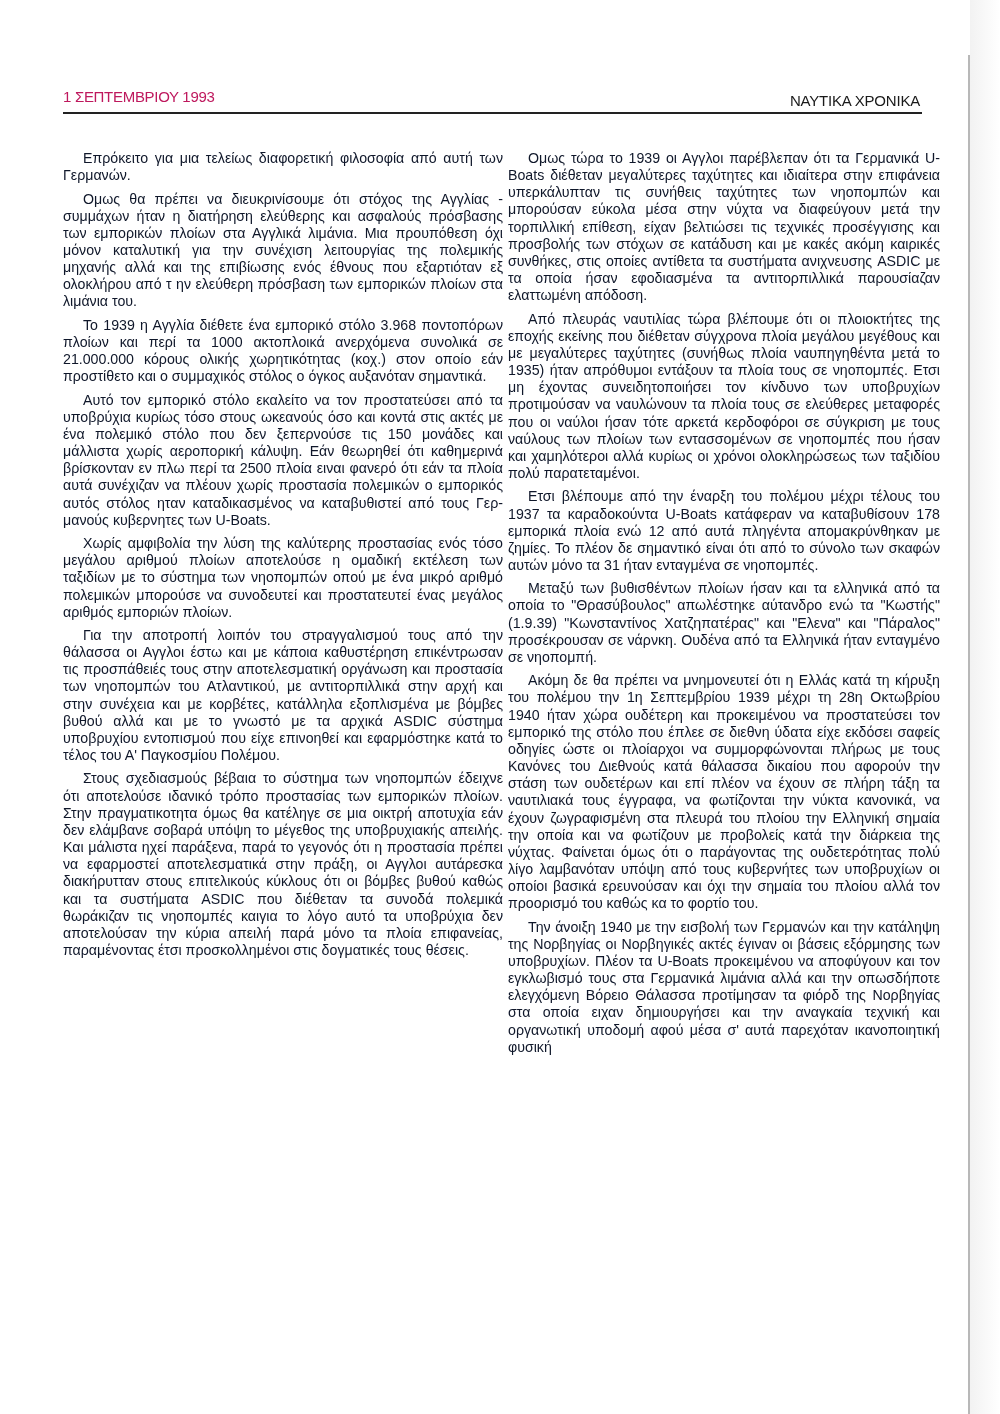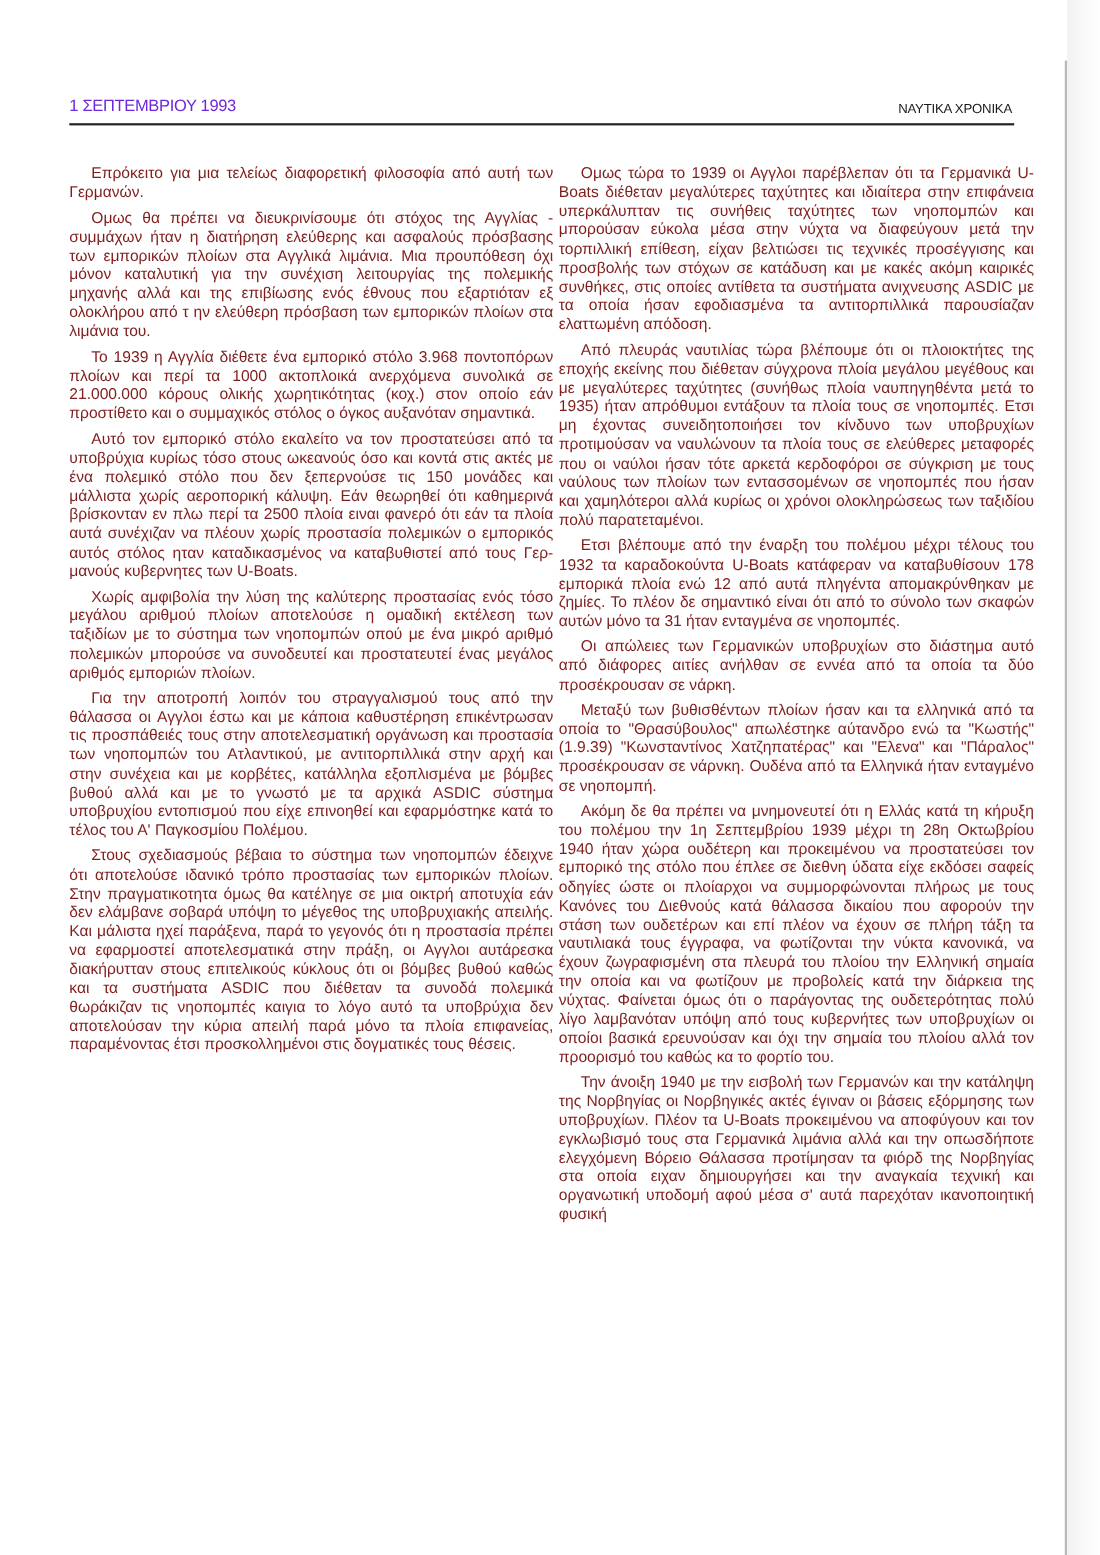--- a/index.html
+++ b/index.html
@@ -37,45 +37,45 @@
     top: 88px;
     width: 857px;
     height: 24px;
   }
   .header-date {
     position: absolute;
     left: 0;
     top: 0;
     font-size: 15px;
     letter-spacing: -0.3px;
-    color: #6d28d9;
+    color: #be185d;
   }
   .header-title {
     position: absolute;
     right: 0;
     top: 4px;
-    font-size: 12px;
+    font-size: 15px;
     letter-spacing: -0.2px;
     color: #1a1a1a;
   }
   .header-rule {
     position: absolute;
     left: 63px;
     top: 112px;
     width: 859px;
     height: 2px;
     background: #222;
   }
   .column {
     position: absolute;
     top: 150px;
     font-size: 14.2px;
     line-height: 17.15px;
     text-align: justify;
-    color: #7f1d1d;
+    color: #0f172a;
   }
   .col-left {
     left: 63px;
     width: 440px;
   }
   .col-right {
     left: 508px;
     width: 432px;
     top: 150px;
   }
@@ -103,18 +103,17 @@
   <p>Το 1939 η Αγγλία διέθετε ένα εμπορικό στόλο 3.968 ποντοπόρων πλοίων και περί τα 1000 ακτοπλοικά α­νερχόμενα συνολικά σε 21.000.000 κόρους ολικής χω­ρητικότητας (κοχ.) στον οποίο εάν προστίθετο και ο συμμαχικός στόλος ο όγκος αυξανόταν σημαντικά.</p>
   <p>Αυτό τον εμπορικό στόλο εκαλείτο να τον προστα­τεύσει από τα υποβρύχια κυρίως τόσο στους ωκεα­νούς όσο και κοντά στις ακτές με ένα πολεμικό στόλο που δεν ξεπερνούσε τις 150 μονάδες και μάλλιστα χωρίς αεροπορική κάλυψη. Εάν θεωρηθεί ότι καθημε­ρινά βρίσκονταν εν πλω περί τα 2500 πλοία ειναι φα­νερό ότι εάν τα πλοία αυτά συνέχιζαν να πλέουν χω­ρίς προστασία πολεμικών ο εμπορικός αυτός στόλος ηταν καταδικασμένος να καταβυθιστεί από τους Γερ­μανούς κυβερνητες των U-Boats.</p>
   <p>Χωρίς αμφιβολία την λύση της καλύτερης προστα­σίας ενός τόσο μεγάλου αριθμού πλοίων αποτελούσε η ομαδική εκτέλεση των ταξιδίων με το σύστημα των νηοπομπών οπού με ένα μικρό αριθμό πολεμικών μπο­ρούσε να συνοδευτεί και προστατευτεί ένας μεγάλος αριθμός εμποριών πλοίων.</p>
   <p>Για την αποτροπή λοιπόν του στραγγαλισμού τους από την θάλασσα οι Αγγλοι έστω και με κάποια καθυ­στέρηση επικέντρωσαν τις προσπάθειές τους στην α­ποτελεσματική οργάνωση και προστασία των νηοπο­μπών του Ατλαντικού, με αντιτορπιλλικά στην αρχή και στην συνέχεια και με κορβέτες, κατάλληλα εξοπλι­σμένα με βόμβες βυθού αλλά και με το γνωστό με τα αρχικά ASDIC σύστημα υποβρυχίου εντοπισμού που είχε επινοηθεί και εφαρμόστηκε κατά το τέλος του Α' Παγκοσμίου Πολέμου.</p>
   <p>Στους σχεδιασμούς βέβαια το σύστημα των νηοπο­μπών έδειχνε ότι αποτελούσε ιδανικό τρόπο προστα­σίας των εμπορικών πλοίων. Στην πραγματικοτητα ό­μως θα κατέληγε σε μια οικτρή αποτυχία εάν δεν ε­λάμβανε σοβαρά υπόψη το μέγεθος της υποβρυχια­κής απειλής. Και μάλιστα ηχεί παράξενα, παρά το γε­γονός ότι η προστασία πρέπει να εφαρμοστεί αποτε­λεσματικά στην πράξη, οι Αγγλοι αυτάρεσκα διακή­ρυτταν στους επιτελικούς κύκλους ότι οι βόμβες βυ­θού καθώς και τα συστήματα ASDIC που διέθεταν τα συνοδά πολεμικά θωράκιζαν τις νηοπομπές καιγια το λόγο αυτό τα υποβρύχια δεν αποτελούσαν την κύρια απειλή παρά μόνο τα πλοία επιφανείας, παραμένο­ντας έτσι προσκολλημένοι στις δογματικές τους θέ­σεις.</p>
 </div>
 
 <div class="column col-right">
   <p>Ομως τώρα το 1939 οι Αγγλοι παρέβλεπαν ότι τα Γερμανικά U-Boats διέθεταν μεγαλύτερες ταχύτητες και ιδιαίτερα στην επιφάνεια υπερκάλυπταν τις συνή­θεις ταχύτητες των νηοπομπών και μπορούσαν εύκο­λα μέσα στην νύχτα να διαφεύγουν μετά την τορπιλλι­κή επίθεση, είχαν βελτιώσει τις τεχνικές προσέγγισης και προσβολής των στόχων σε κατάδυση και με κακές ακόμη καιρικές συνθήκες, στις οποίες αντίθετα τα συ­στήματα ανιχνευσης ASDIC με τα οποία ήσαν εφοδια­σμένα τα αντιτορπιλλικά παρουσίαζαν ελαττωμένη α­πόδοση.</p>
   <p>Από πλευράς ναυτιλίας τώρα βλέπουμε ότι οι πλοιοκτήτες της εποχής εκείνης που διέθεταν σύγ­χρονα πλοία μεγάλου μεγέθους και με μεγαλύτερες ταχύτητες (συνήθως πλοία ναυπηγηθέντα μετά το 1935) ήταν απρόθυμοι εντάξουν τα πλοία τους σε νηοπομπές. Ετσι μη έχοντας συνειδητοποιήσει τον κίνδυνο των υποβρυχίων προτιμούσαν να ναυλώνουν τα πλοία τους σε ελεύθερες μεταφορές που οι ναύλοι ήσαν τότε αρκετά κερδοφόροι σε σύγκριση με τους ναύλους των πλοίων των εντασσομένων σε νηοπο­μπές που ήσαν και χαμηλότεροι αλλά κυρίως οι χρό­νοι ολοκληρώσεως των ταξιδίου πολύ παρατεταμένοι.</p>
-  <p>Ετσι βλέπουμε από την έναρξη του πολέμου μέχρι τέλους του 1932 τα καραδοκούντα U-Boats κατάφε­ραν να καταβυθίσουν 178 εμπορικά πλοία ενώ 12 από αυτά πληγέντα απομακρύνθηκαν με ζημίες. Το πλέον δε σημαντικό είναι ότι από το σύνολο των σκαφών αυ­τών μόνο τα 31 ήταν ενταγμένα σε νηοπομπές.</p>
-  <p>Οι απώλειες των Γερμανικών υποβρυχίων στο διά­στημα αυτό από διάφορες αιτίες ανήλθαν σε εννέα α­πό τα οποία τα δύο προσέκρουσαν σε νάρκη.</p>
+  <p>Ετσι βλέπουμε από την έναρξη του πολέμου μέχρι τέλους του 1937 τα καραδοκούντα U-Boats κατάφε­ραν να καταβυθίσουν 178 εμπορικά πλοία ενώ 12 από αυτά πληγέντα απομακρύνθηκαν με ζημίες. Το πλέον δε σημαντικό είναι ότι από το σύνολο των σκαφών αυ­τών μόνο τα 31 ήταν ενταγμένα σε νηοπομπές.</p>
   <p>Μεταξύ των βυθισθέντων πλοίων ήσαν και τα ελλη­νικά από τα οποία το "Θρασύβουλος" απωλέστηκε αύ­τανδρο ενώ τα "Κωστής"  (1.9.39) "Κωνσταντίνος Χα­τζηπατέρας" και "Ελενα" και "Πάραλος" προσέκρου­σαν σε νάρνκη. Ουδένα από τα Ελληνικά ήταν ενταγ­μένο σε νηοπομπή.</p>
   <p>Ακόμη δε θα πρέπει να μνημονευτεί ότι η Ελλάς κα­τά τη κήρυξη του πολέμου την 1η Σεπτεμβρίου 1939 μέχρι τη 28η Οκτωβρίου 1940 ήταν χώρα ουδέτερη και προκειμένου να προστατεύσει τον εμπορικό της στόλο που έπλεε σε διεθνη ύδατα είχε εκδόσει σα­φείς οδηγίες ώστε οι πλοίαρχοι να συμμορφώνονται πλήρως με τους Κανόνες του Διεθνούς κατά θάλασσα δικαίου που αφορούν την στάση των ουδετέρων και ε­πί πλέον να έχουν σε πλήρη τάξη τα ναυτιλιακά τους έγγραφα, να φωτίζονται την νύκτα κανονικά, να έχουν ζωγραφισμένη στα πλευρά του πλοίου την Ελληνική σημαία την οποία και να φωτίζουν με προβολείς κατά την διάρκεια της νύχτας. Φαίνεται όμως ότι ο παράγο­ντας της ουδετερότητας πολύ λίγο λαμβανόταν υπό­ψη από τους κυβερνήτες των υποβρυχίων οι οποίοι βασικά ερευνούσαν και όχι την σημαία του πλοίου αλ­λά τον προορισμό του καθώς κα το φορτίο του.</p>
   <p>Την άνοιξη 1940 με την εισβολή των Γερμανών και την κατάληψη της Νορβηγίας οι Νορβηγικές ακτές έ­γιναν οι βάσεις εξόρμησης των υποβρυχίων. Πλέον τα U-Boats προκειμένου να αποφύγουν και τον εγκλωβι­σμό τους στα Γερμανικά λιμάνια αλλά και την οπωσ­δήποτε ελεγχόμενη Βόρειο Θάλασσα προτίμησαν τα φιόρδ της Νορβηγίας στα οποία ειχαν δημιουργήσει και την αναγκαία τεχνική και οργανωτική υποδομή α­φού μέσα σ' αυτά παρεχόταν ικανοποιητική φυσική</p>
 </div>
 
 </body></html>

